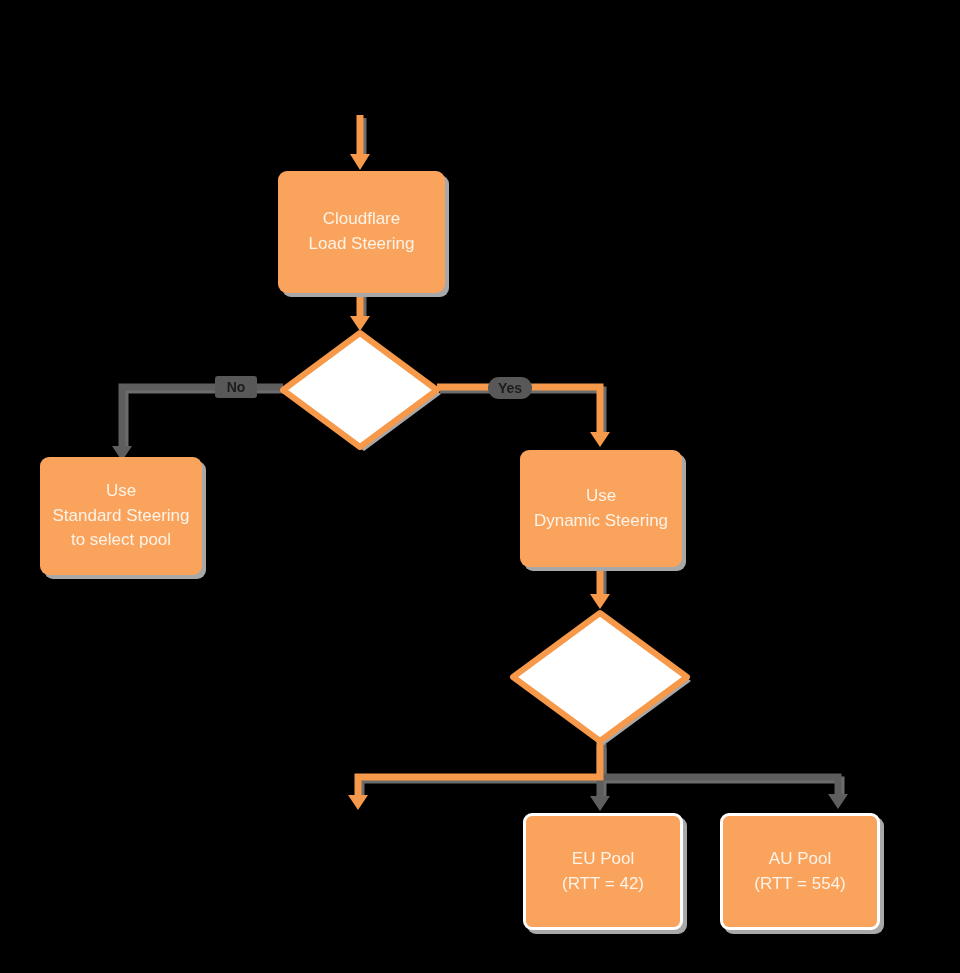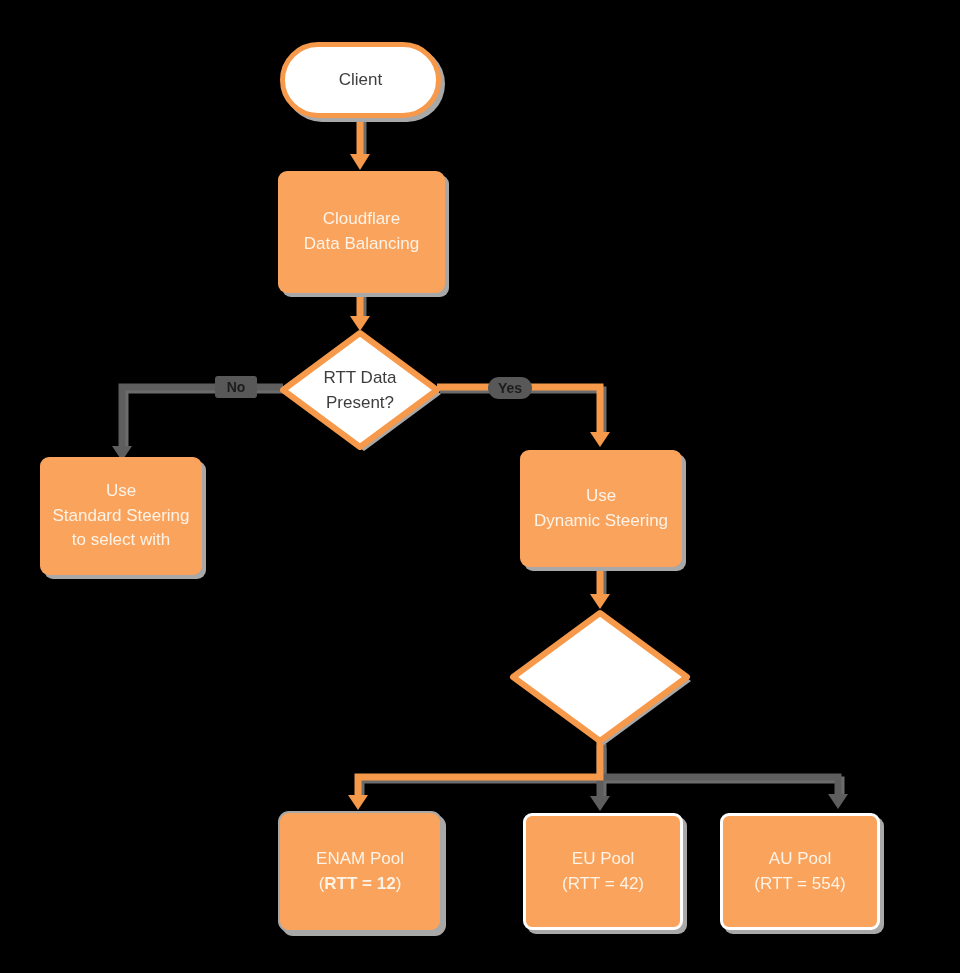--- a/index.html
+++ b/index.html
@@ -85,55 +85,42 @@
       <polygon points="590,594 610,594 600,609"></polygon>
       <polygon points="348,795 368,795 358,810"></polygon>
     </g>
 
     <polygon points="364,337 441,394 364,451 287,394" fill="#A8A8A8"></polygon>
     <polygon points="360,333 437,390 360,447 283,390" fill="#FFFFFF" stroke="#F6994B" stroke-width="6" stroke-linejoin="round"></polygon>
     <polygon points="604,617 691,681 604,745 517,681" fill="#A8A8A8"></polygon>
     <polygon points="600,613 687,677 600,741 513,677" fill="#FFFFFF" stroke="#F6994B" stroke-width="6" stroke-linejoin="round"></polygon>
   </svg>
 
-  <div class="node stadium" style="left:280px;top:42px;width:161px;height:76px;">
-    <div>Client</div>
-  </div>
 
   <div class="node box" style="left:278px;top:171px;width:167px;height:122px;">
     <div>Cloudflare</div>
-    <div>Data Balancing</div>
+    <div>Load Steering</div>
   </div>
 
-  <div class="diamond-text" style="left:283px;top:333px;width:154px;height:114px;">
-    <div>RTT Data</div>
-    <div>Present?</div>
-  </div>
 
   <div class="edge-label" style="left:215px;top:376px;min-width:24px;">No</div>
   <div class="edge-label" style="left:488px;top:377px;min-width:26px;border-radius:11px;">Yes</div>
 
   <div class="node box" style="left:40px;top:457px;width:162px;height:118px;">
     <div>Use</div>
     <div>Standard Steering</div>
-    <div>to select with</div>
+    <div>to select pool</div>
   </div>
 
   <div class="node box" style="left:520px;top:450px;width:162px;height:117px;">
     <div>Use</div>
     <div>Dynamic Steering</div>
   </div>
 
 
-  <div class="node box-grayring" style="left:280px;top:813px;width:160px;height:117px;">
-    <div>ENAM Pool</div>
-    <div>
-      <span>(</span><span class="bold">RTT = 12</span><span>)</span>
-    </div>
-  </div>
 
   <div class="node box-whitering" style="left:523px;top:813px;width:160px;height:117px;">
     <div>EU Pool</div>
     <div>(RTT = 42)</div>
   </div>
 
   <div class="node box-whitering" style="left:720px;top:813px;width:160px;height:117px;">
     <div>AU Pool</div>
     <div>(RTT = 554)</div>
   </div>

